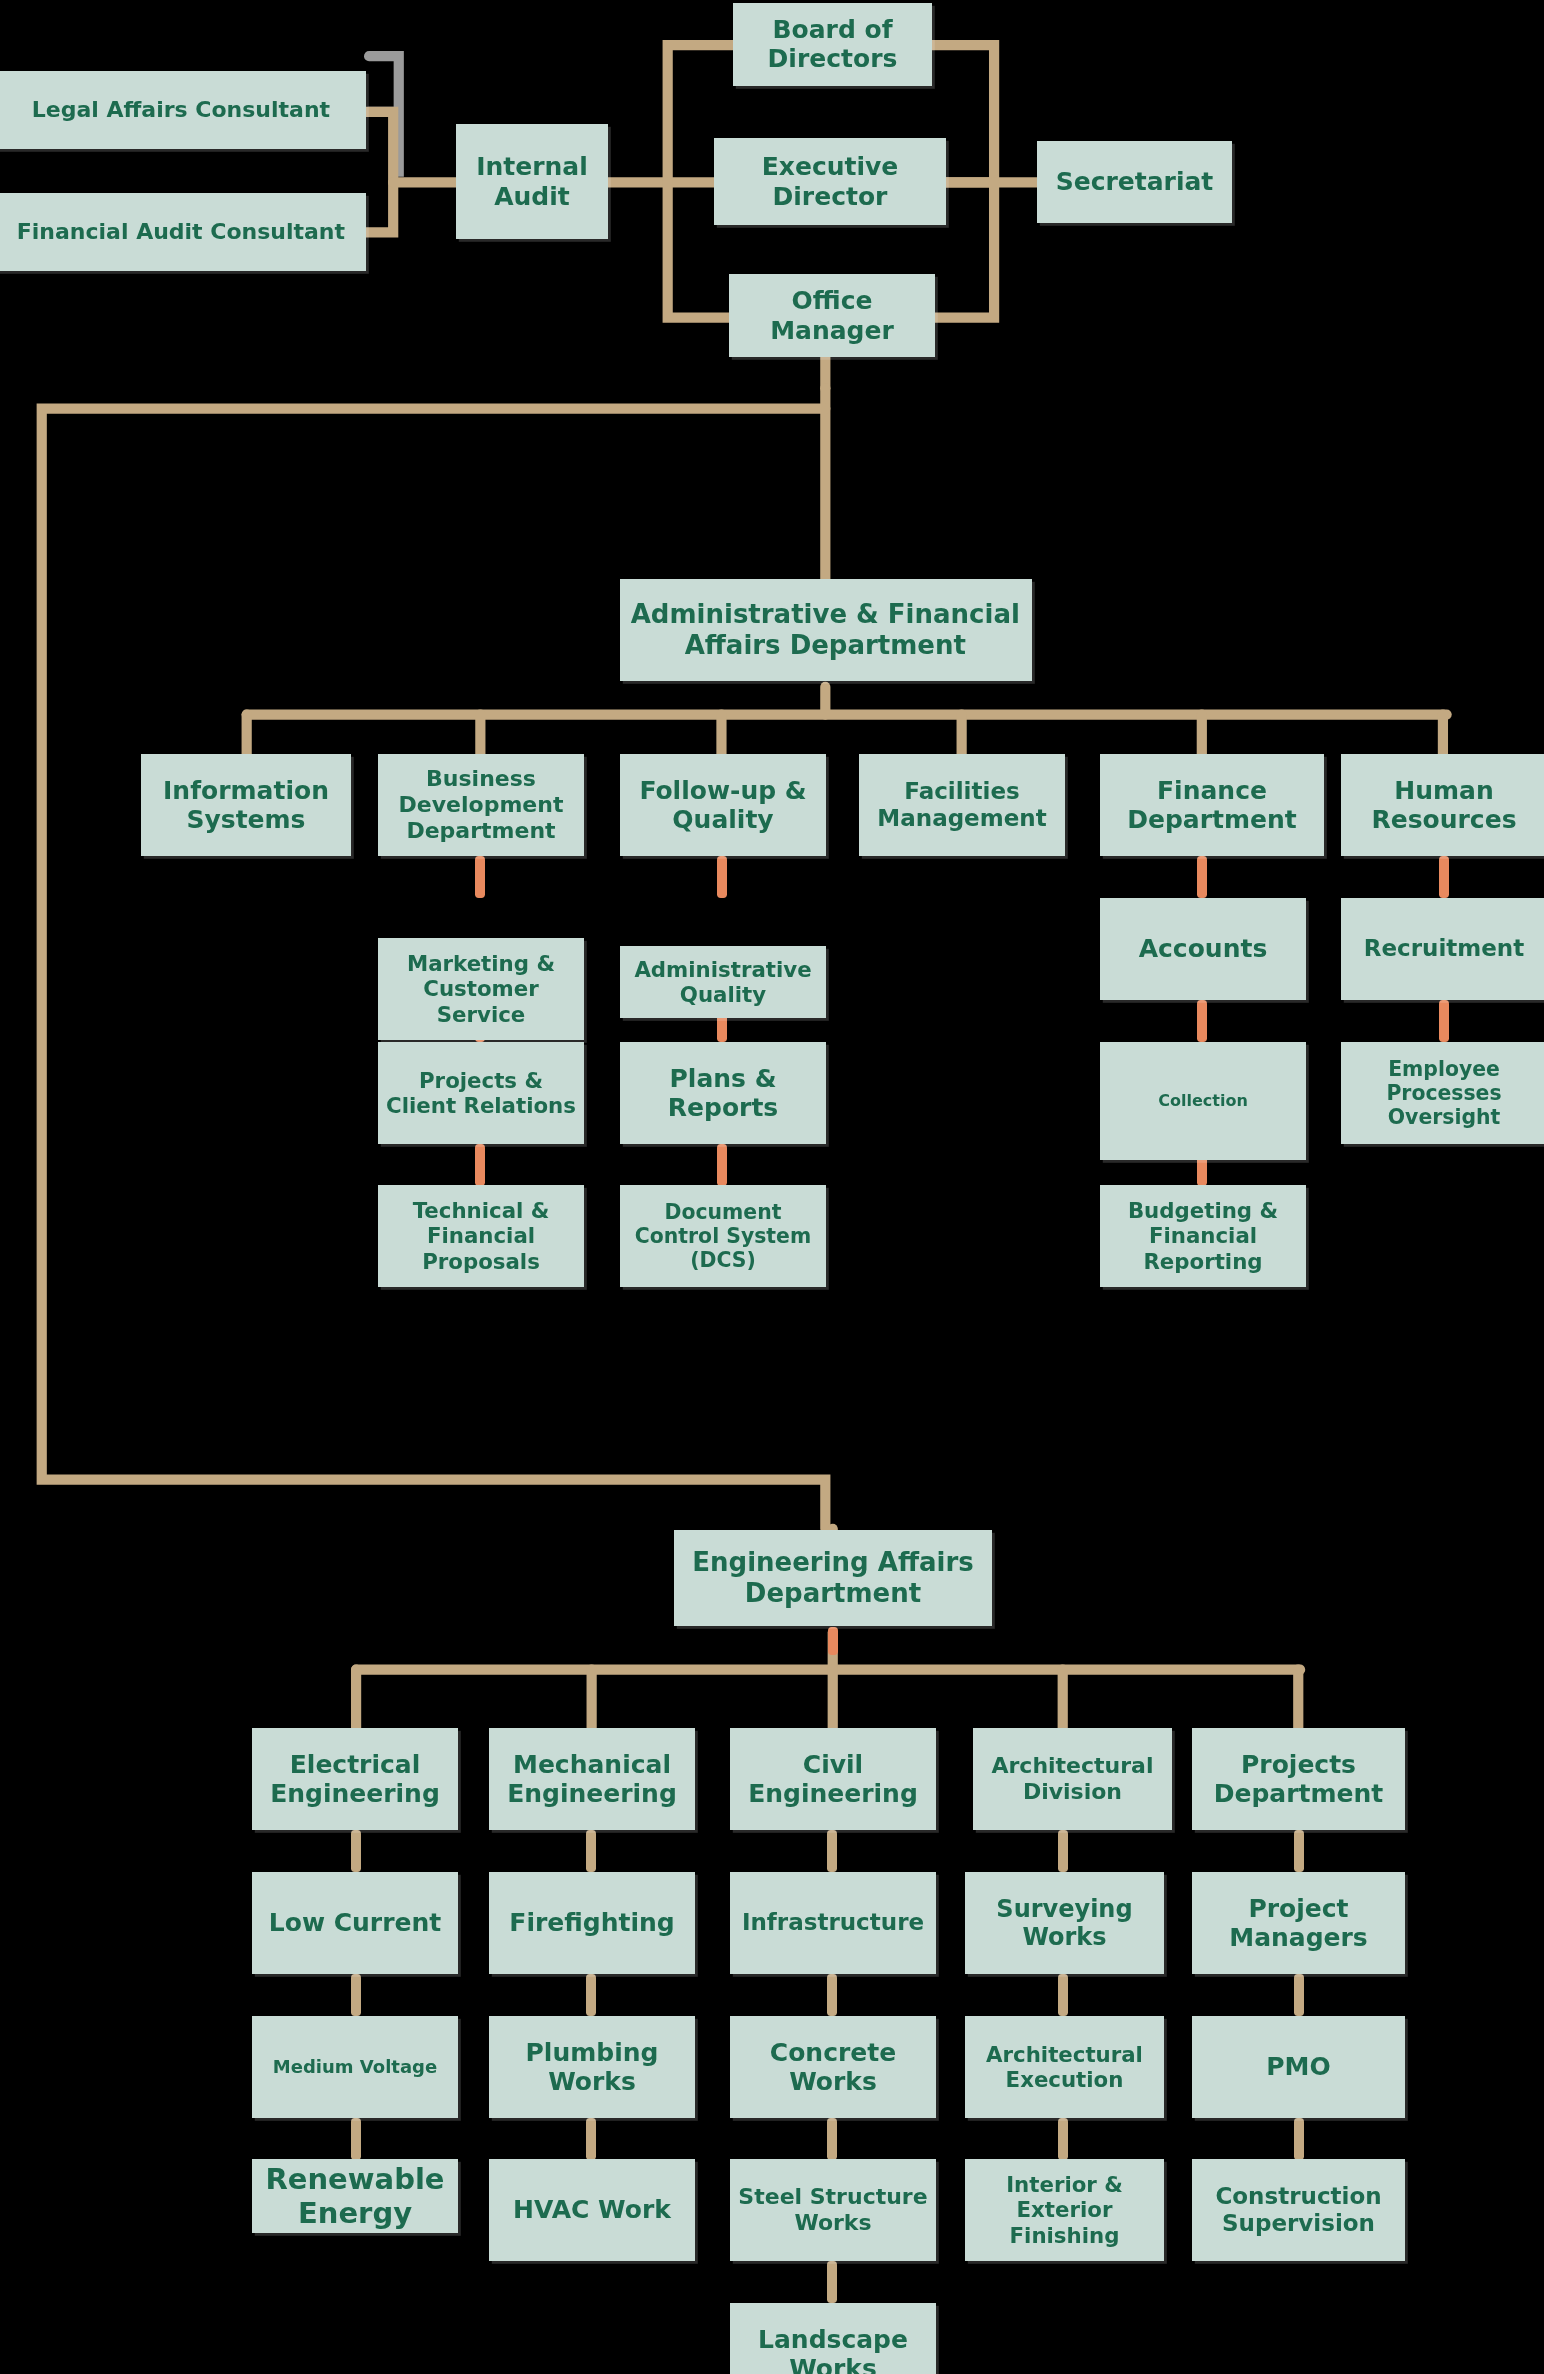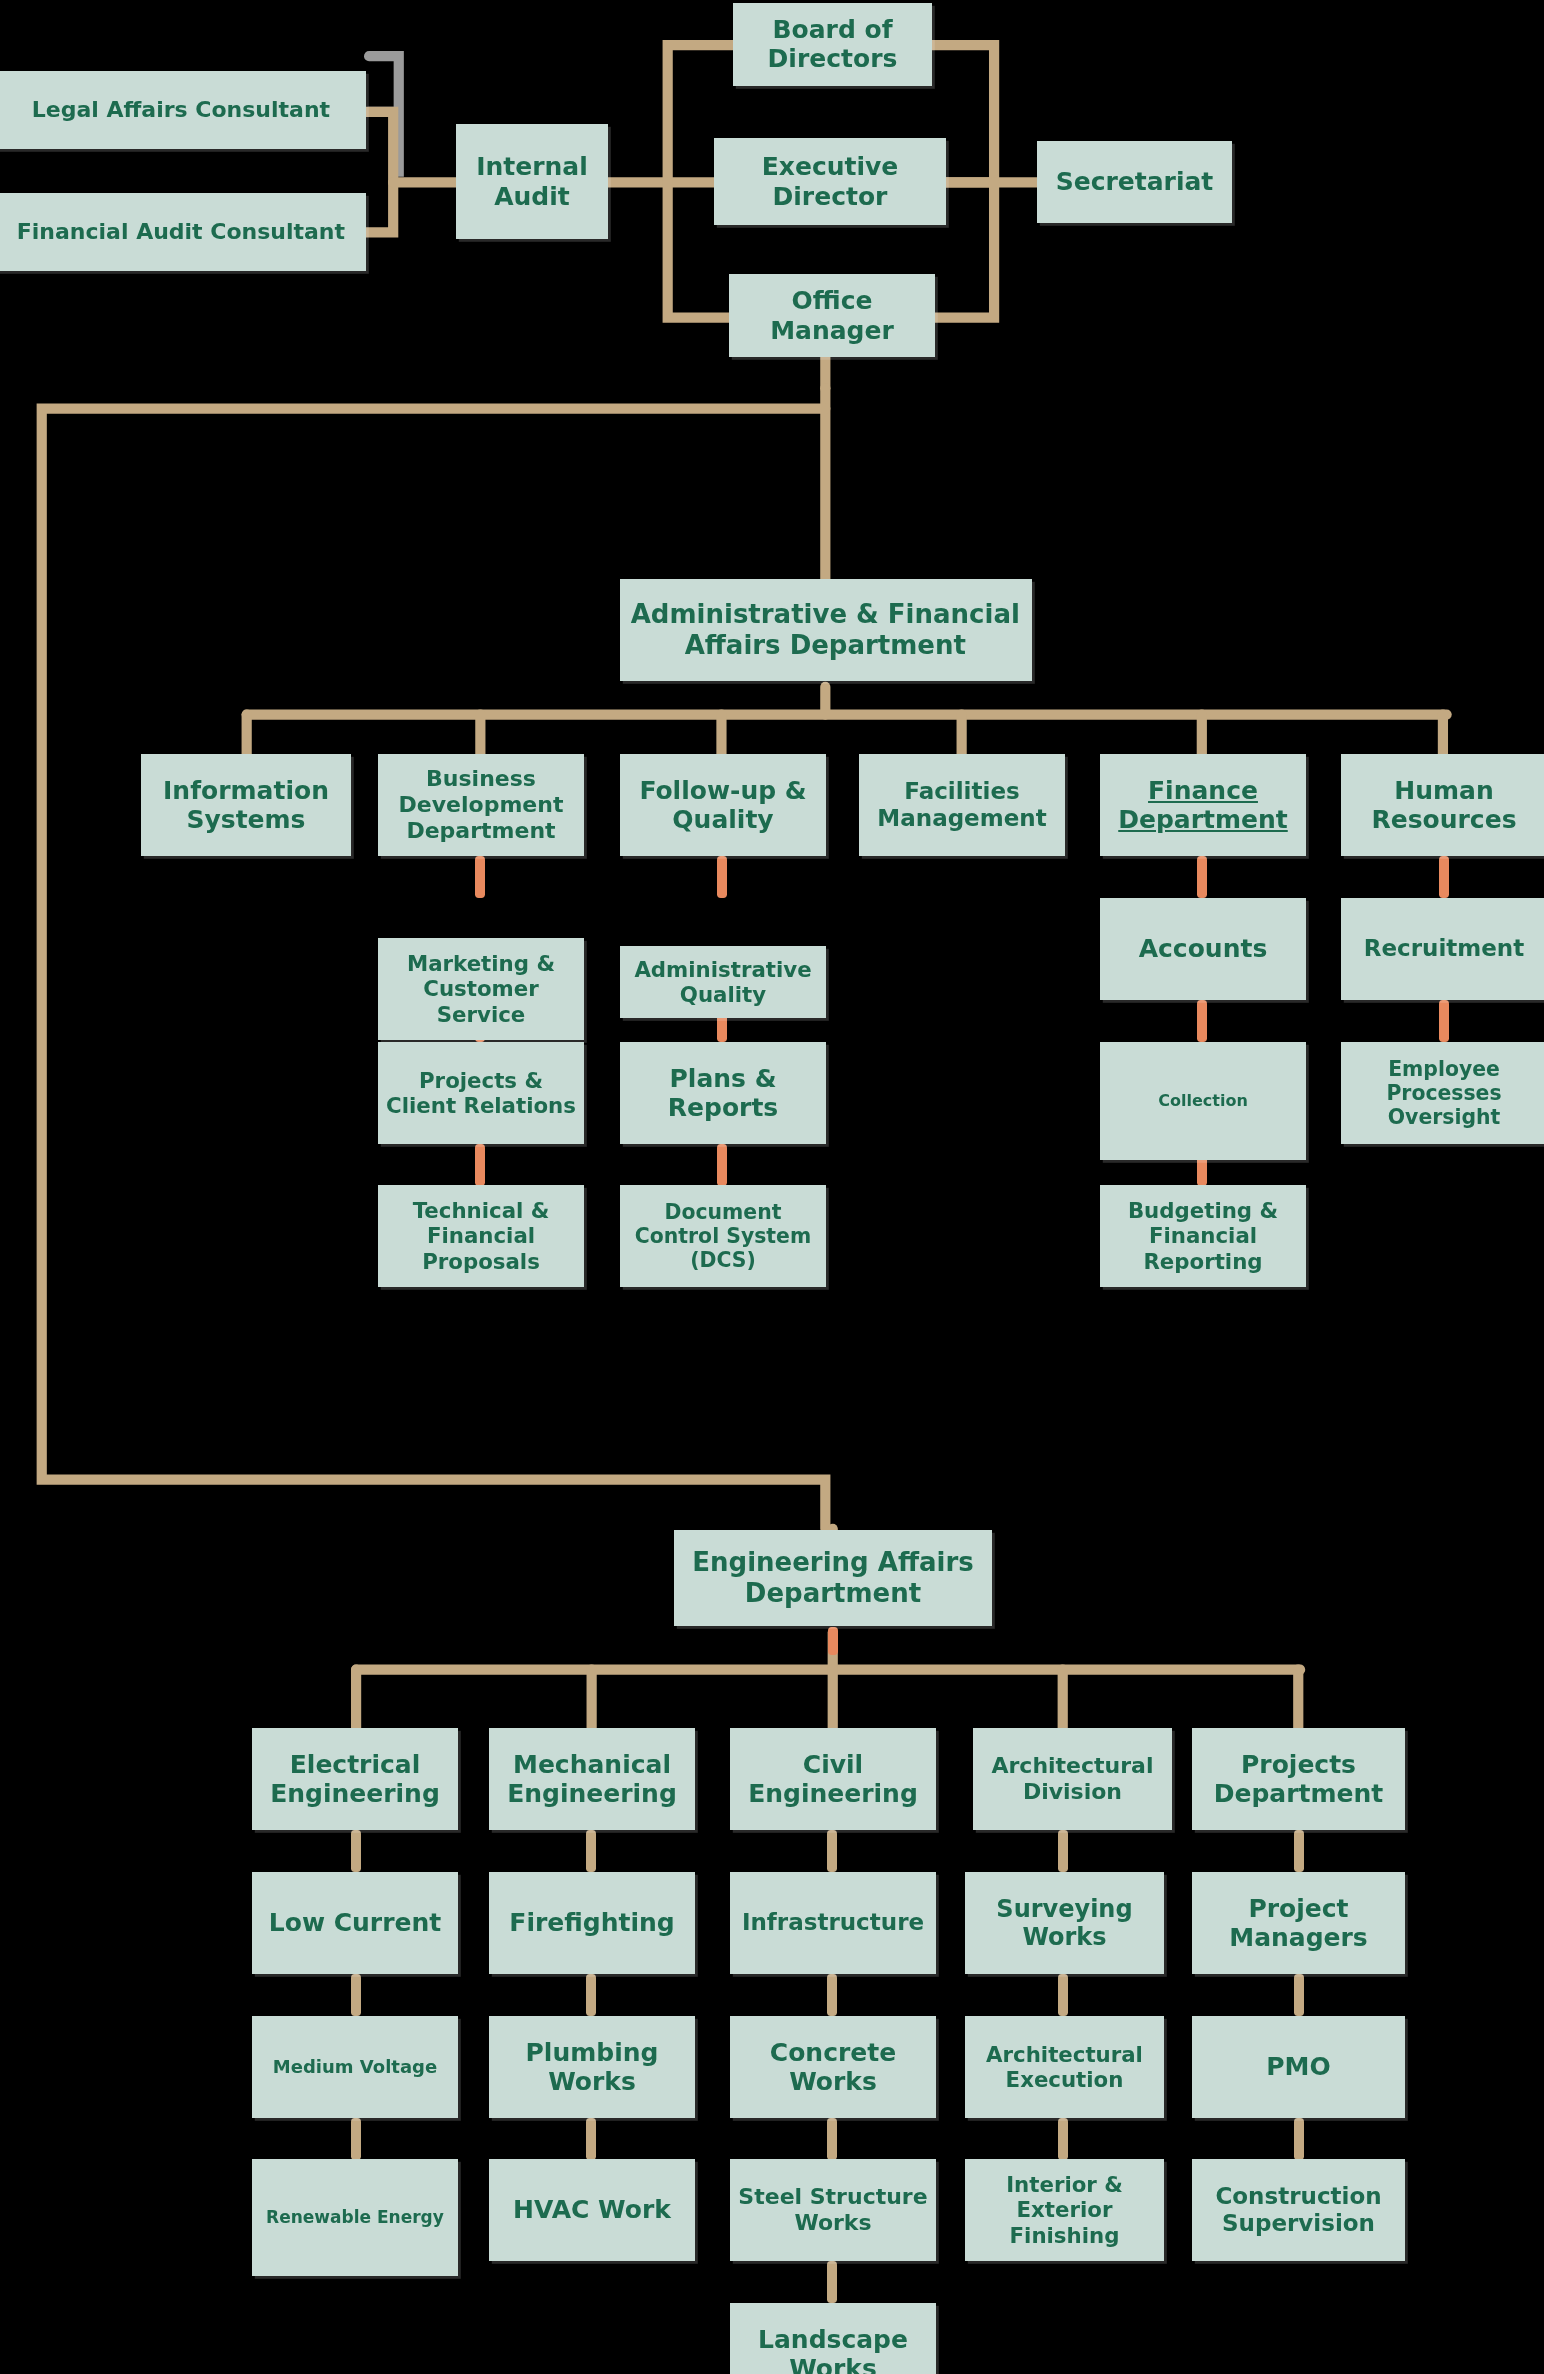--- a/index.html
+++ b/index.html
@@ -103,21 +103,21 @@
   <div class="node" style="left:620px;top:579px;width:412px;height:102px;font-size:26px;padding-left:6px;">Administrative &amp; Financial Affairs Department</div>
 
   <div class="node" style="left:141px;top:754px;width:210px;height:102px;font-size:25px;">Information Systems</div>
 
   <div class="node" style="left:378px;top:754px;width:206px;height:102px;font-size:22px;">Business Development Department</div>
 
   <div class="node" style="left:620px;top:754px;width:206px;height:102px;font-size:25px;">Follow-up &amp; Quality</div>
 
   <div class="node" style="left:859px;top:754px;width:206px;height:102px;font-size:23px;">Facilities Management</div>
 
-  <div class="node" style="left:1100px;top:754px;width:206px;height:102px;font-size:25px;text-decoration:underline;">Finance Department</div>
+  <div class="node" style="left:1100px;top:754px;width:224px;height:102px;font-size:25px;">Finance Department</div>
 
   <div class="node" style="left:1341px;top:754px;width:206px;height:102px;font-size:25px;">Human Resources</div>
 
   <div class="conn orange rnd" style="left:475px;top:856px;width:10.2px;height:42px;"></div>
   <div class="node" style="left:378px;top:898px;width:206px;height:102px;font-size:21.3px;margin-top:40px;">Marketing &amp; Customer Service</div>
 
   <div class="conn orange rnd" style="left:475px;top:1000px;width:10.2px;height:42px;"></div>
   <div class="node" style="left:378px;top:1042px;width:206px;height:102px;font-size:21.3px;">Projects &amp; Client Relations</div>
 
   <div class="conn orange rnd" style="left:475px;top:1144px;width:10.2px;height:42px;"></div>
@@ -149,21 +149,21 @@
 
   <div class="node" style="left:674px;top:1530px;width:318px;height:96px;font-size:26px;">Engineering Affairs Department</div>
   <div class="conn orange rnd" style="left:828px;top:1627px;width:10.2px;height:28px;"></div>
 
   <div class="node" style="left:252px;top:1728px;width:206px;height:102px;font-size:25px;">Electrical Engineering</div>
   <div class="conn rnd" style="left:351px;top:1830px;width:10.2px;height:42px;"></div>
   <div class="node" style="left:252px;top:1872px;width:206px;height:102px;font-size:25px;">Low Current</div>
   <div class="conn rnd" style="left:351px;top:1974px;width:10.2px;height:42px;"></div>
   <div class="node" style="left:252px;top:2016px;width:206px;height:102px;font-size:18px;">Medium Voltage</div>
   <div class="conn rnd" style="left:351px;top:2118px;width:10.2px;height:42px;"></div>
-  <div class="node" style="left:252px;top:2159px;width:206px;height:117px;font-size:17px;">Renewable Energy</div>
+  <div class="node" style="left:252px;top:2159px;width:206px;height:74px;font-size:29px;">Renewable Energy</div>
 
   <div class="node" style="left:489px;top:1728px;width:206px;height:102px;font-size:25px;">Mechanical Engineering</div>
   <div class="conn rnd" style="left:586px;top:1830px;width:10.2px;height:42px;"></div>
   <div class="node" style="left:489px;top:1872px;width:206px;height:102px;font-size:25px;">Firefighting</div>
   <div class="conn rnd" style="left:586px;top:1974px;width:10.2px;height:42px;"></div>
   <div class="node" style="left:489px;top:2016px;width:206px;height:102px;font-size:25px;">Plumbing Works</div>
   <div class="conn rnd" style="left:586px;top:2118px;width:10.2px;height:42px;"></div>
   <div class="node" style="left:489px;top:2159px;width:206px;height:102px;font-size:25px;">HVAC Work</div>
 
   <div class="node" style="left:730px;top:1728px;width:206px;height:102px;font-size:25px;">Civil Engineering</div>

